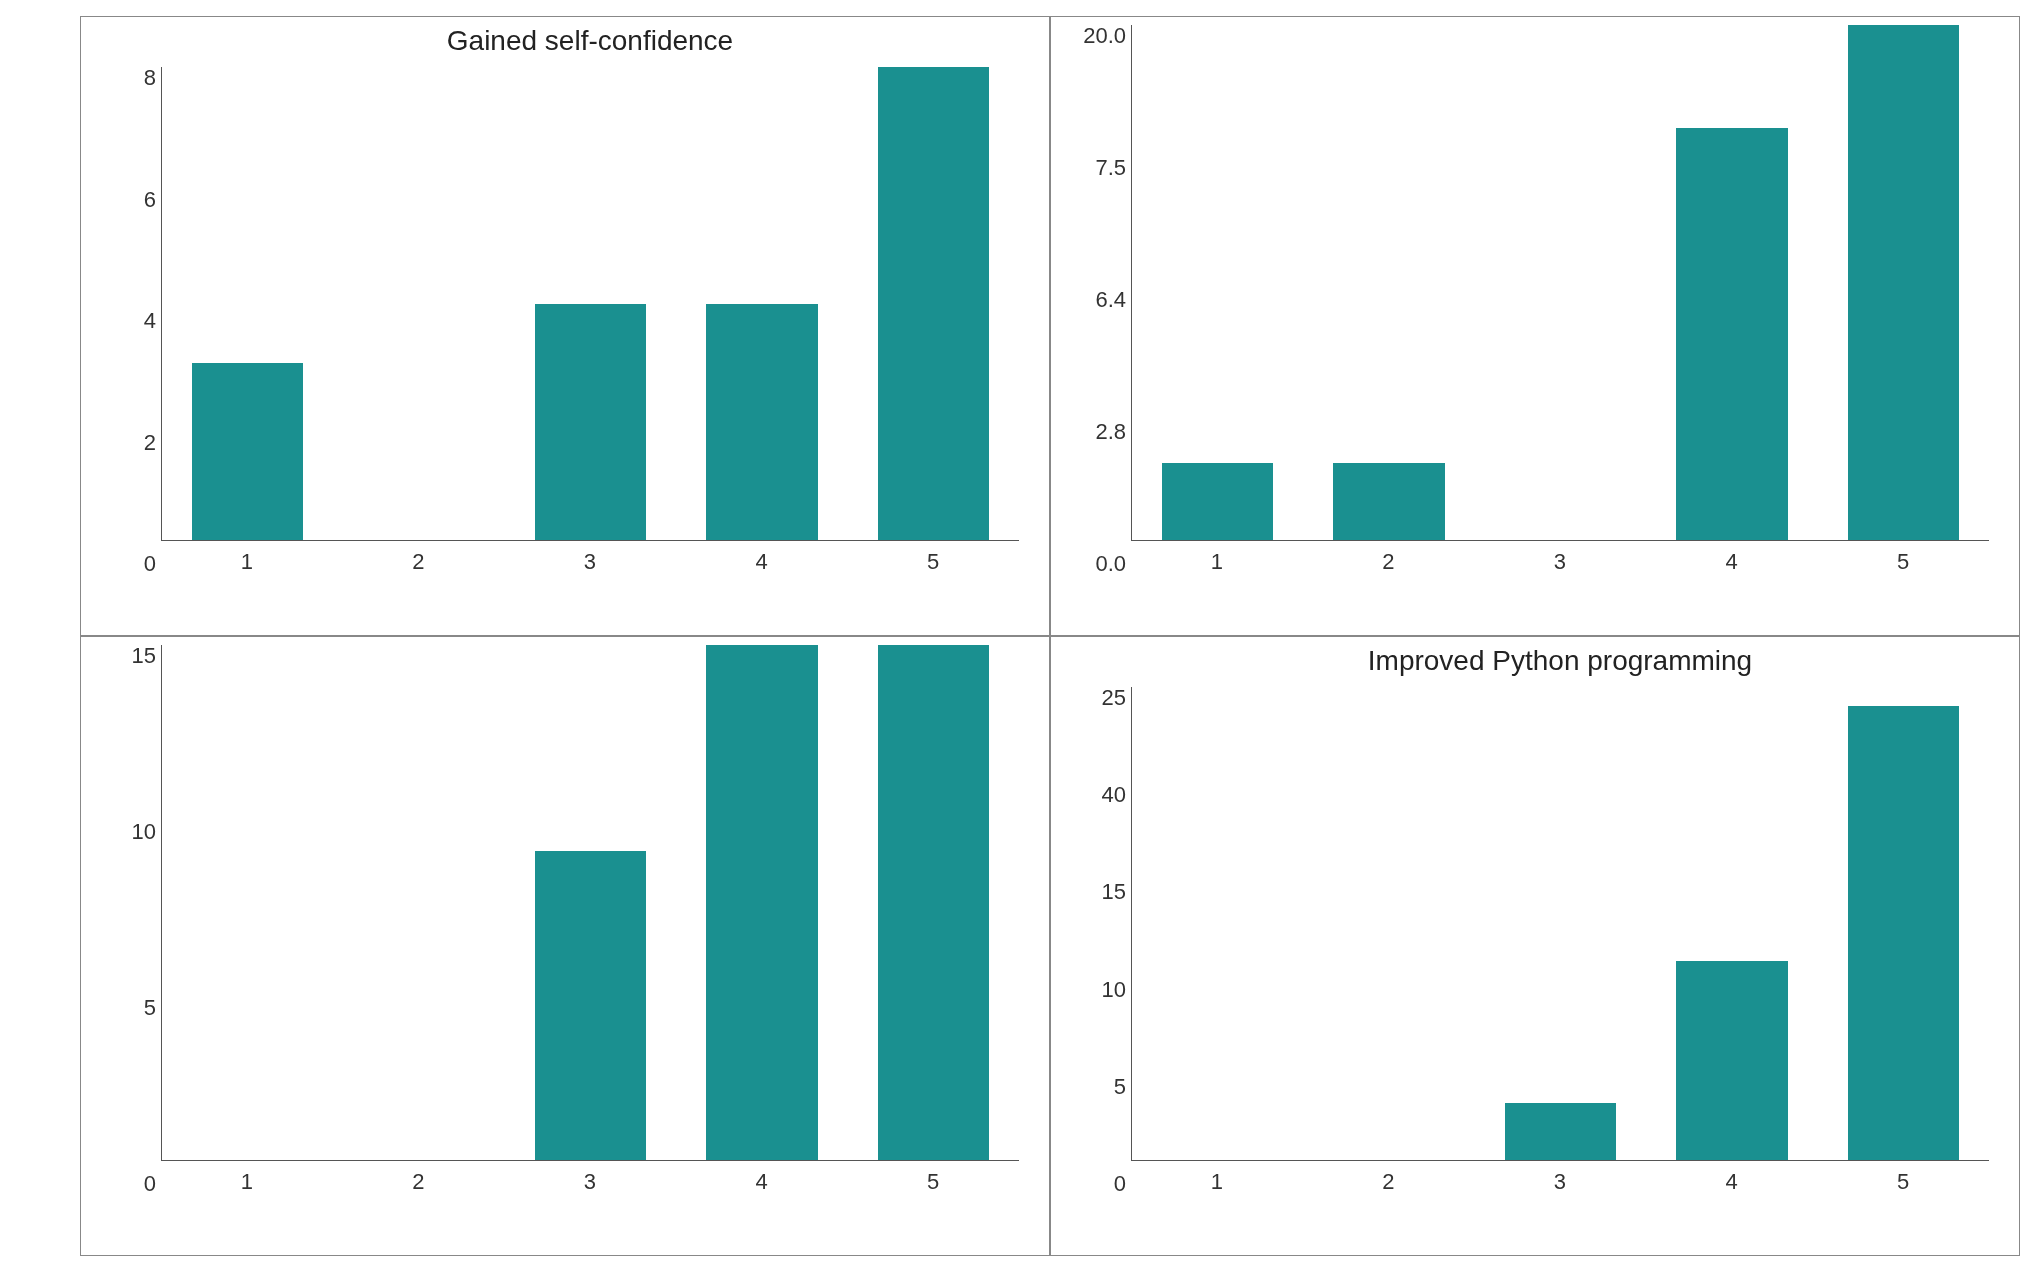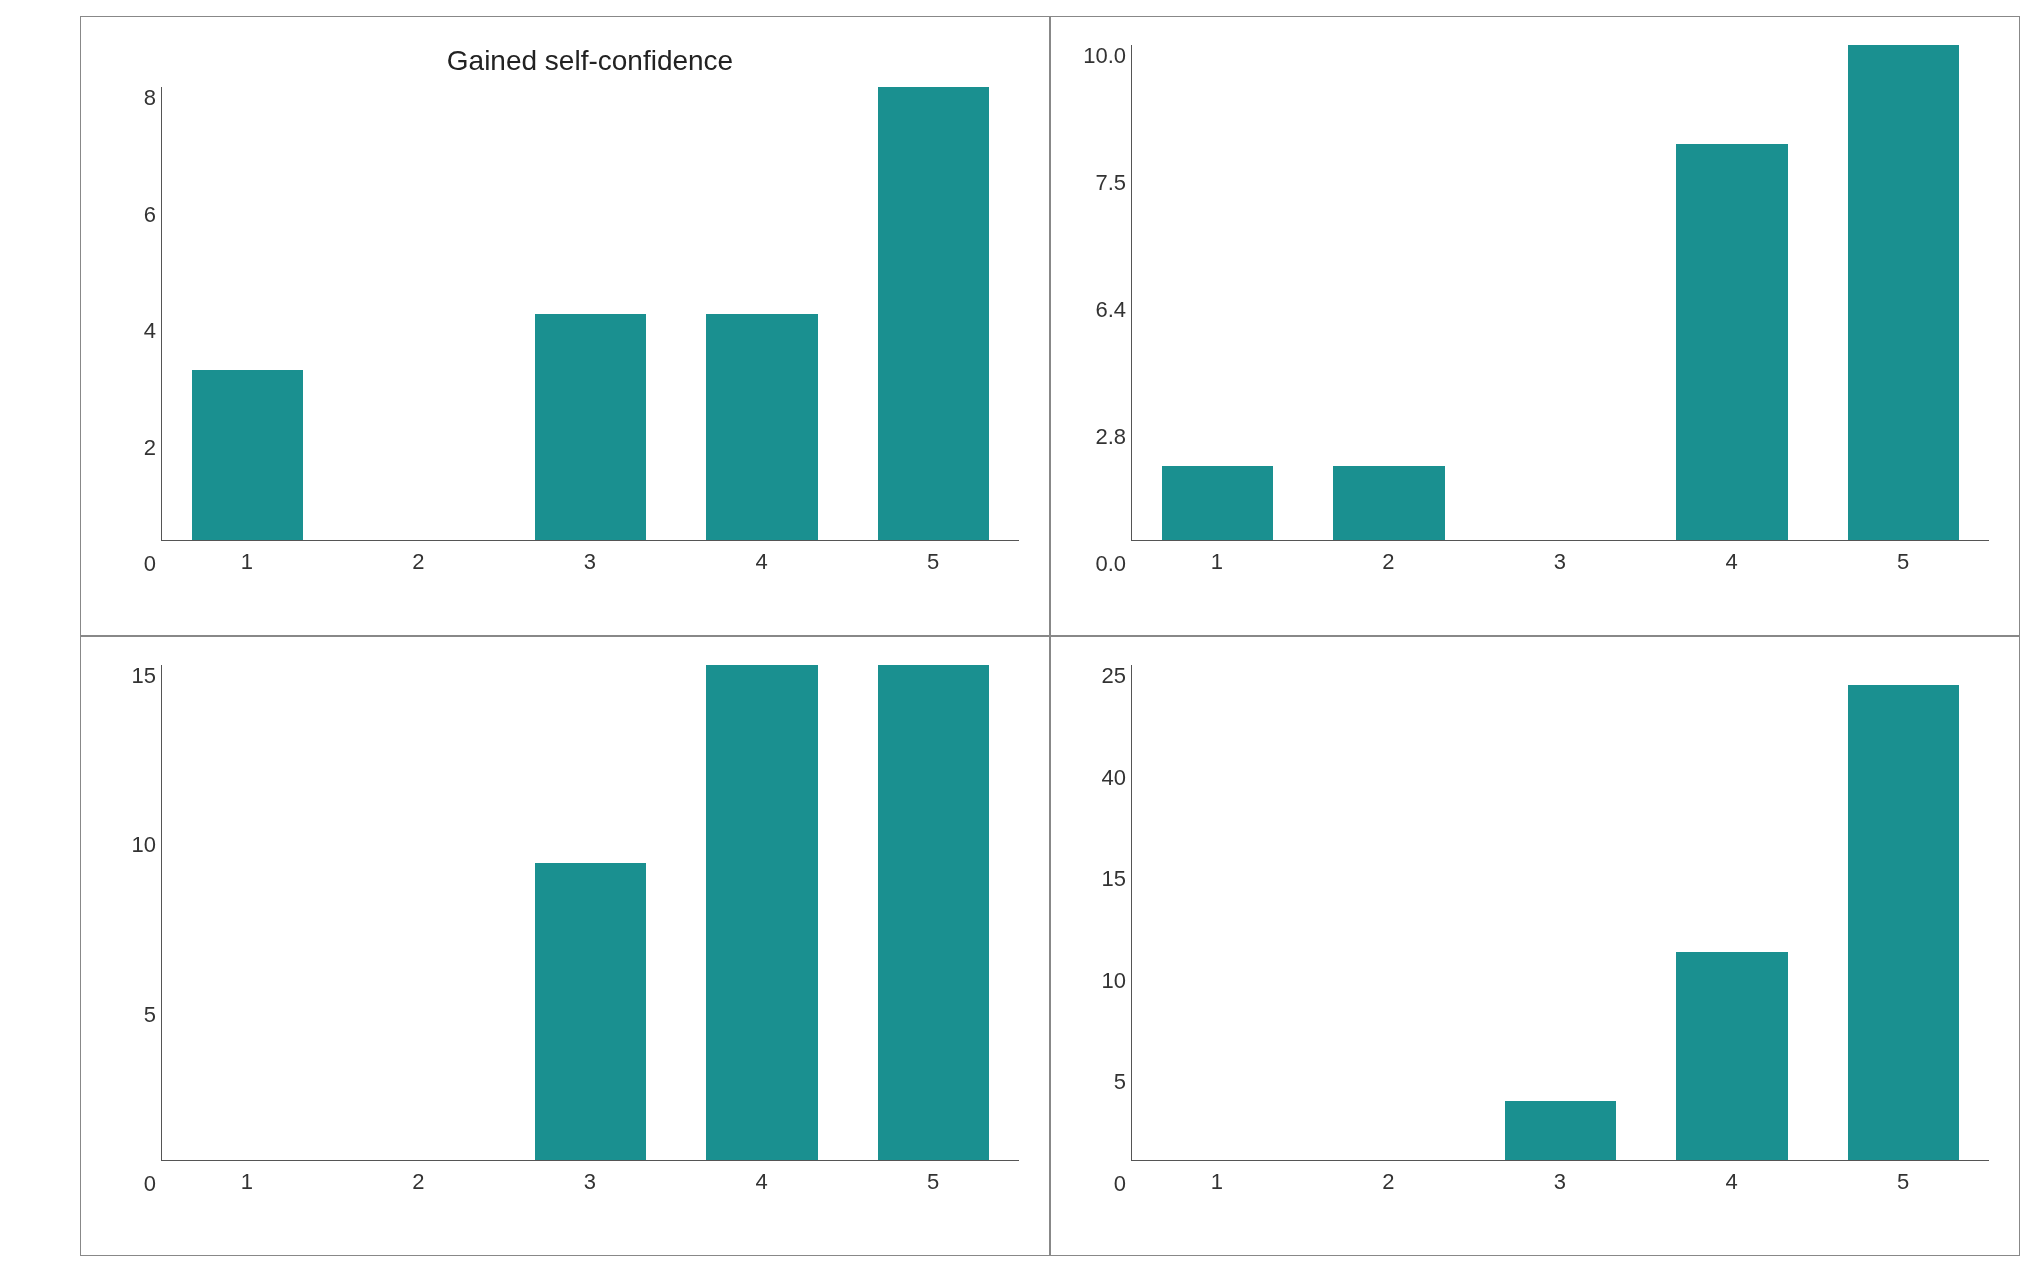--- a/index.html
+++ b/index.html
@@ -35,21 +35,21 @@
       display: grid;
       grid-template-columns: 1fr 1fr;
       grid-template-rows: 1fr 1fr;
       gap: 0px;
       flex: 1;
     }
     .chart-panel {
       position: relative;
       border: 1.5px solid #888;
       background: #fff;
-      padding: 28px 30px 60px 80px;
+      padding: 8px 30px 60px 80px;
       display: flex;
       flex-direction: column;
     }
     .chart-title {
       font-size: 28px;
       color: #222;
       text-align: center;
       margin-bottom: 10px;
       font-weight: normal;
     }
@@ -153,21 +153,21 @@
               <div class="x-tick">3</div>
               <div class="x-tick">4</div>
               <div class="x-tick">5</div>
             </div>
           </div>
         </div>
       </div>
       <div class="chart-panel">
         <div class="chart-area">
           <div class="y-axis">
-            <div class="y-tick">10.0</div>
+            <div class="y-tick">20.0</div>
             <div class="y-tick">7.5</div>
             <div class="y-tick">6.4</div>
             <div class="y-tick">2.8</div>
             <div class="y-tick">0.0</div>
           </div>
           <div class="bars-and-xaxis">
             <div class="bars-container">
               <div class="bar-group">
                 <div class="bar" style="height: 15%;"></div>
               </div>
@@ -218,20 +218,21 @@
               <div class="x-tick">1</div>
               <div class="x-tick">2</div>
               <div class="x-tick">3</div>
               <div class="x-tick">4</div>
               <div class="x-tick">5</div>
             </div>
           </div>
         </div>
       </div>
       <div class="chart-panel">
+        <div class="chart-title">Improved Python programming</div>
         <div class="chart-area">
           <div class="y-axis">
             <div class="y-tick">25</div>
             <div class="y-tick">40</div>
             <div class="y-tick">15</div>
             <div class="y-tick">10</div>
             <div class="y-tick">5</div>
             <div class="y-tick">0</div>
           </div>
           <div class="bars-and-xaxis">

